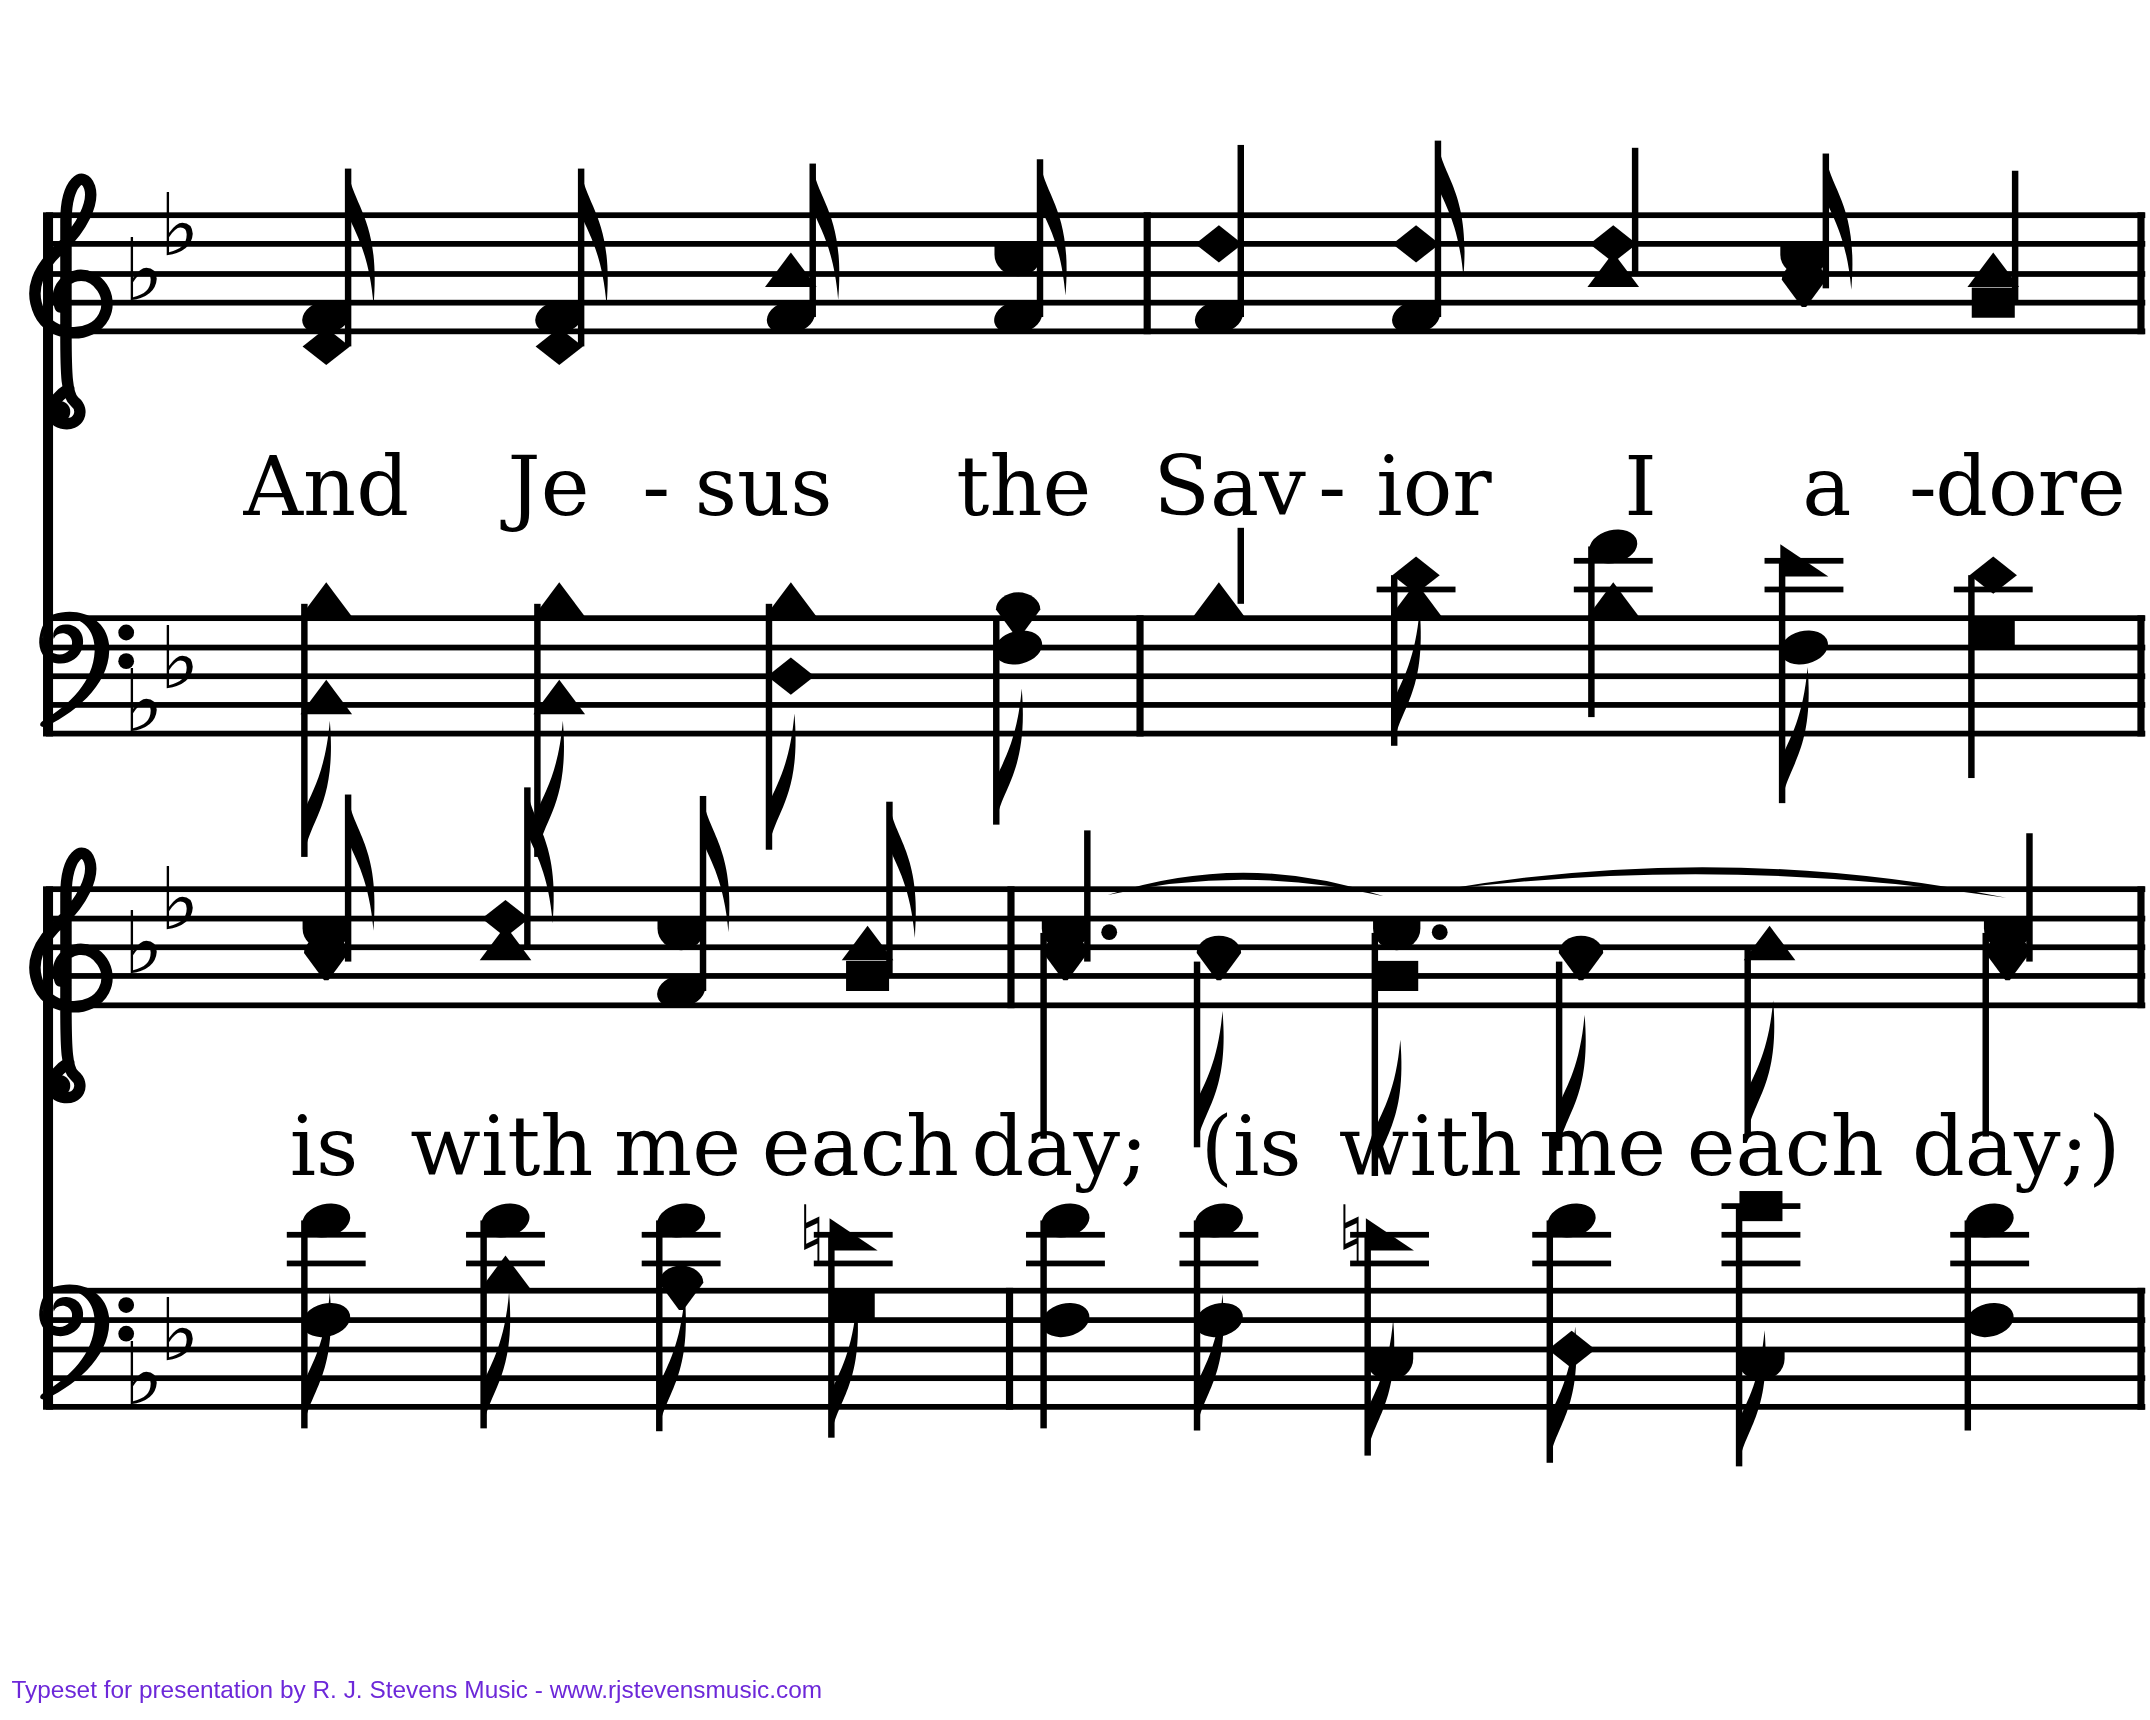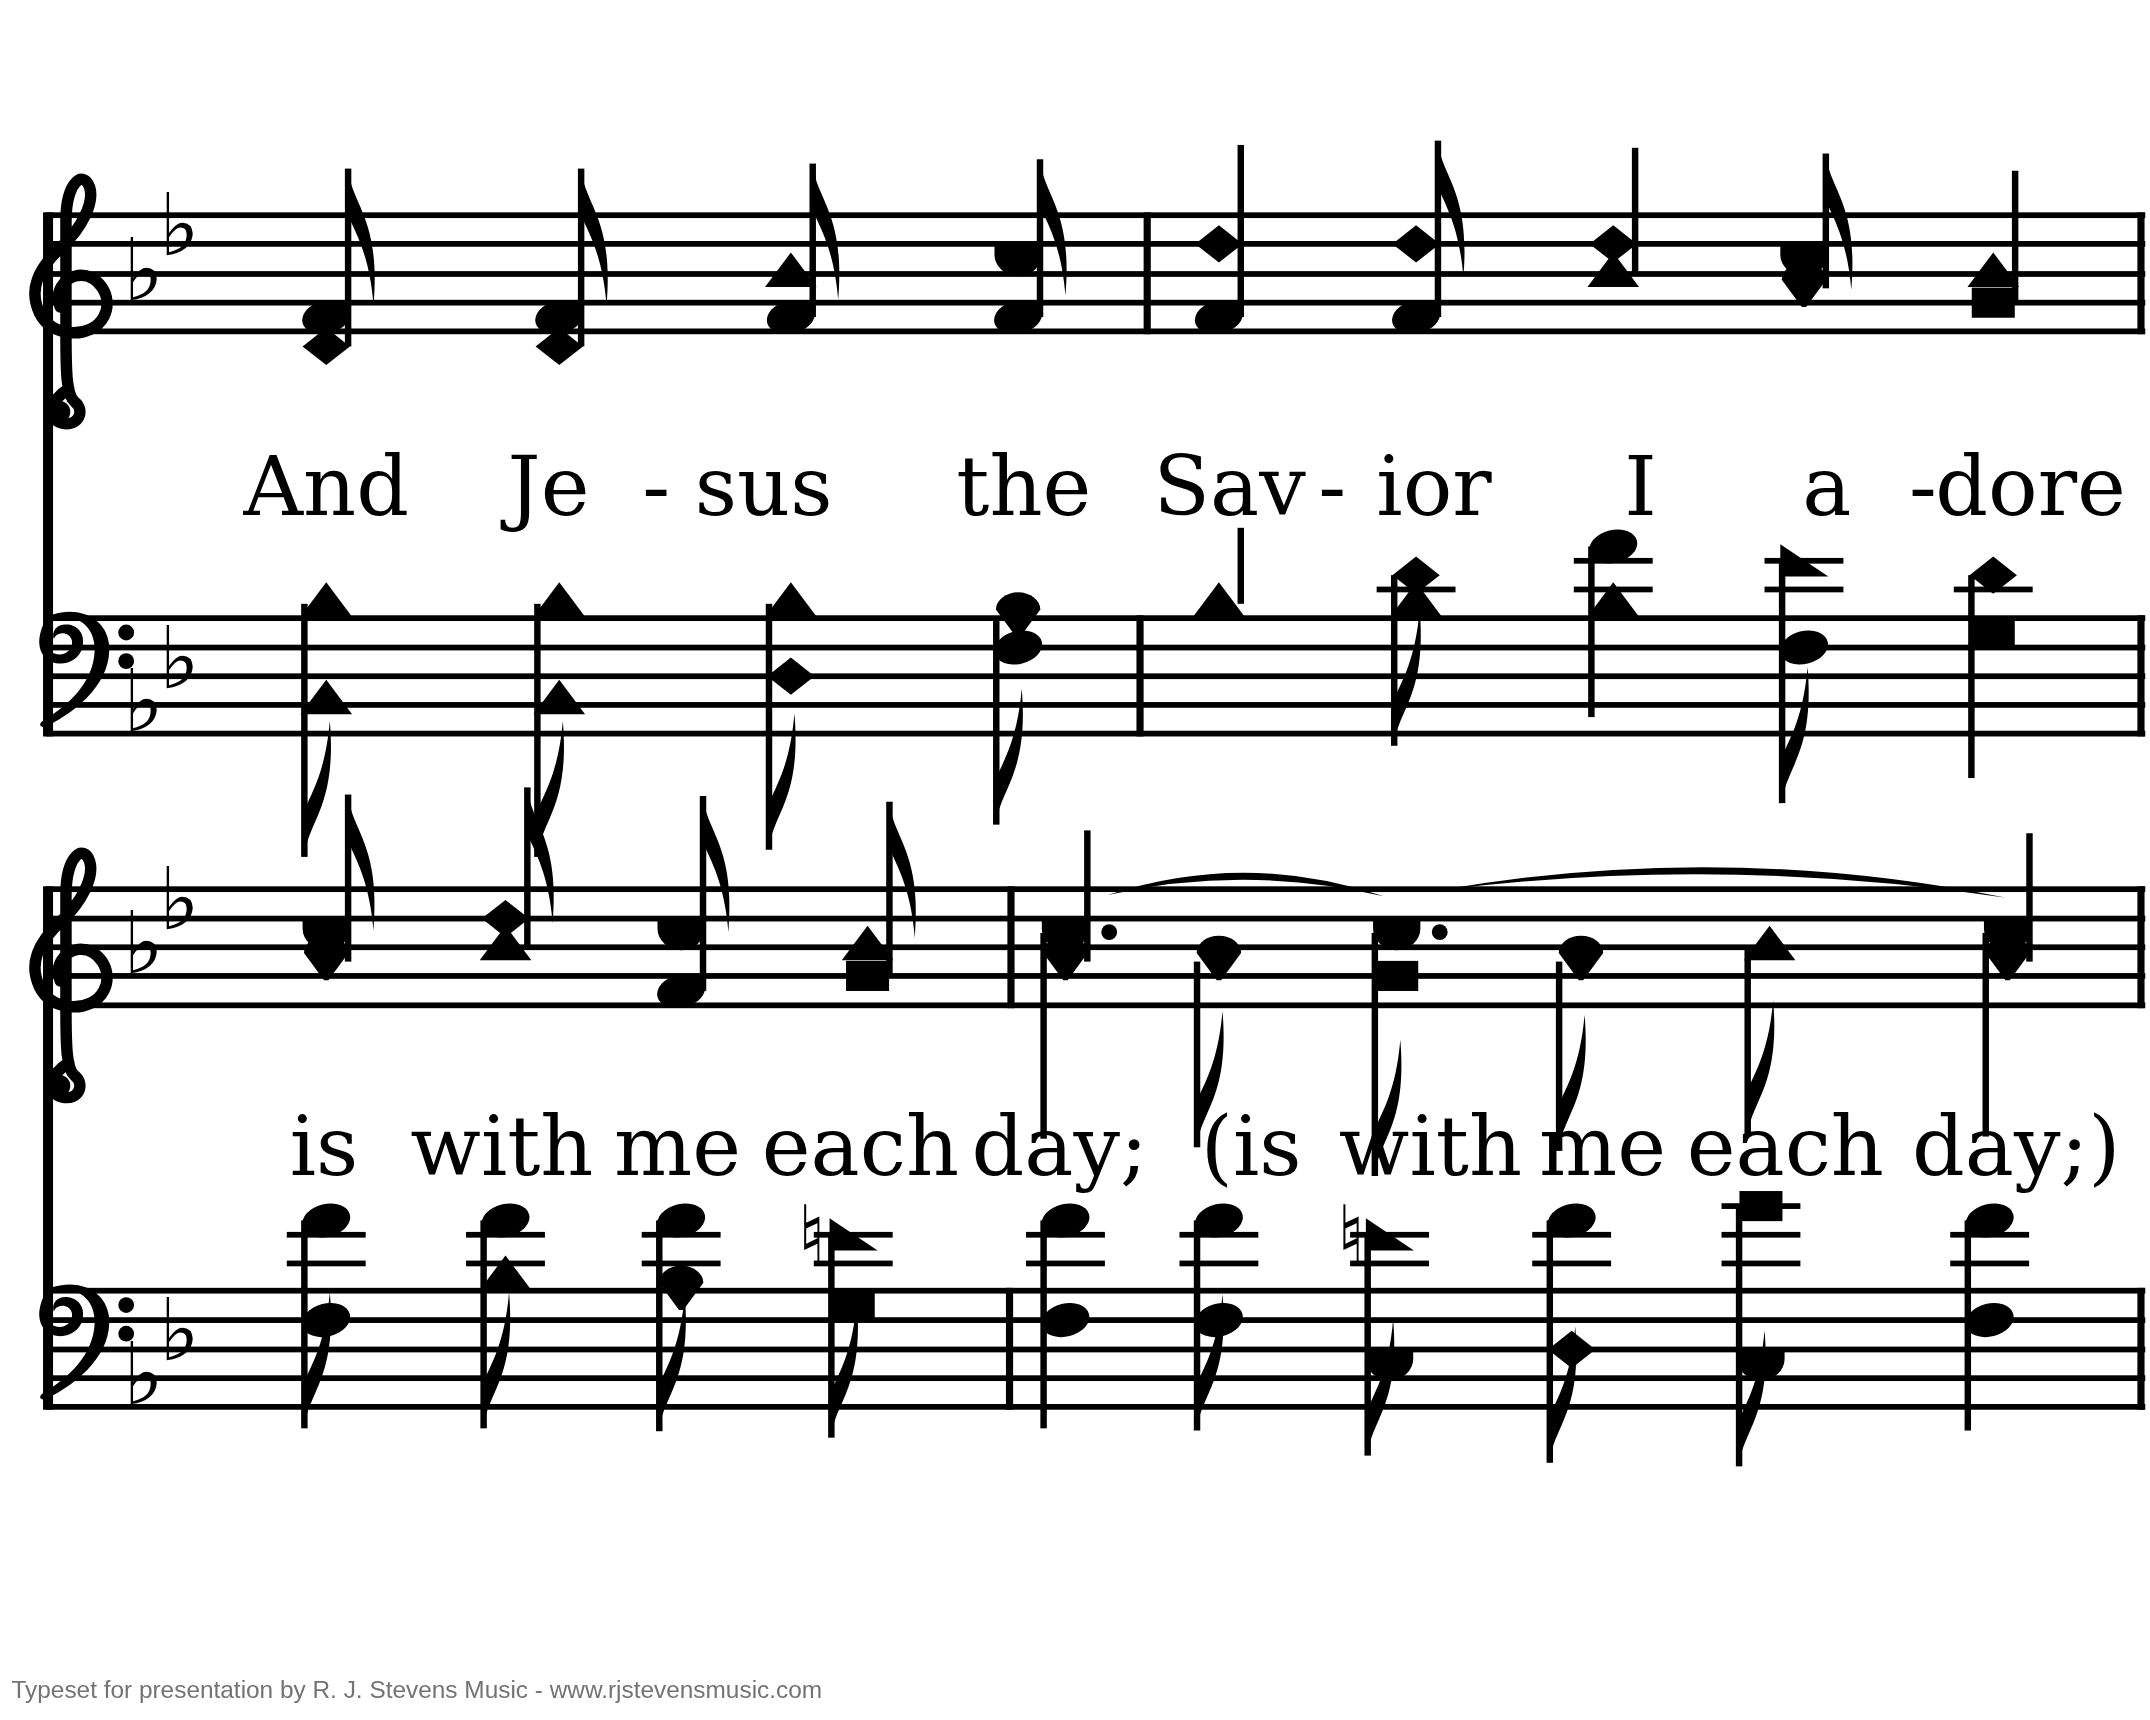--- a/index.html
+++ b/index.html
@@ -1,19 +1,19 @@
 <!DOCTYPE html>
 <html style="font-size:11.5px"><head>
 <meta charset="utf-8">
 <style>
   html,body{margin:0;padding:0;background:#fff;}
   .page{position:relative;width:2151px;height:1721px;background:#fff;overflow:hidden;
         font-family:"Liberation Sans",sans-serif;}
   .score{position:absolute;left:0;top:0;width:2151px;height:1721px;}
-  .footer{position:absolute;left:11.5px;top:1676px;font-size:24.4px;color:#737373;
+  .footer{position:absolute;left:11.5px;top:1676px;font-size:24.4px;color:#6d28d9;
           font-family:"Liberation Sans",sans-serif;letter-spacing:0px;}
   svg text.lyric{font-family:"DejaVu Serif","Liberation Serif",serif;}
 </style>
 </head>
 <body>
 
 <div class="page">
   <svg class="score" id="score" viewBox="0 0 3000 2400" xmlns="http://www.w3.org/2000/svg">
       <g>
         <rect x="60" y="296" width="14" height="731" fill="#000000"></rect>

